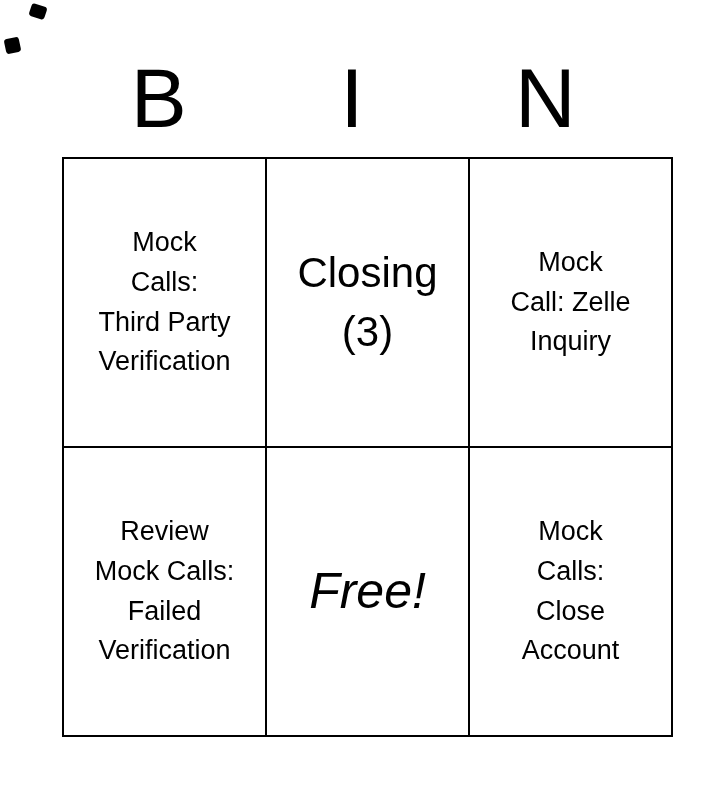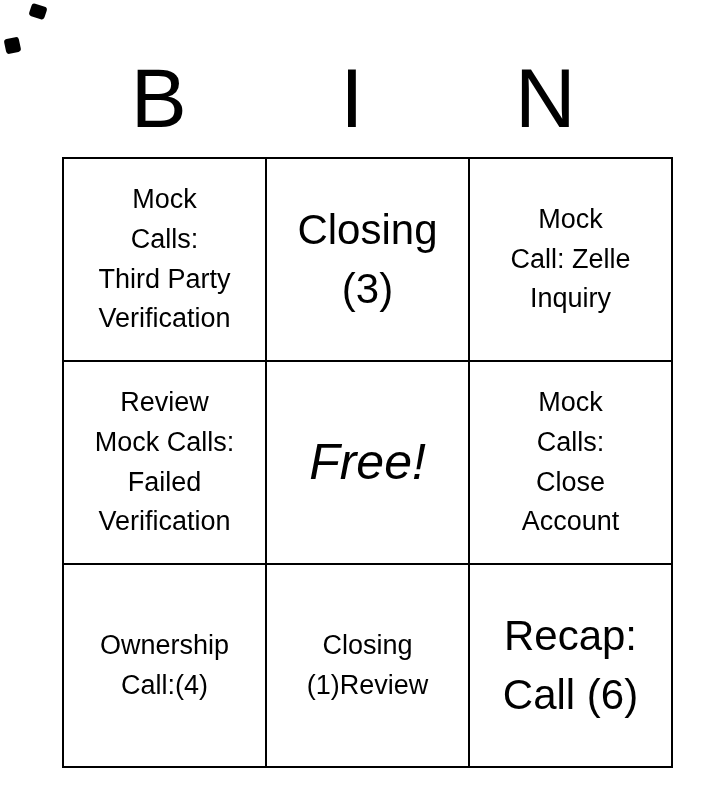--- a/index.html
+++ b/index.html
@@ -95,24 +95,16 @@
         <td class="s">Review
 Mock Calls:
 Failed
 Verification</td>
         <td class="xl">Free!</td>
         <td class="s">Mock
 Calls:
 Close
 Account</td>
       </tr>
-      <tr>
-        <td class="s">Ownership
-Call:(4)</td>
-        <td class="s">Closing
-(1)Review</td>
-        <td class="l">Recap:
-Call (6)</td>
-      </tr>
     </tbody>
   </table>
 
 </div>
 
 </body></html>

